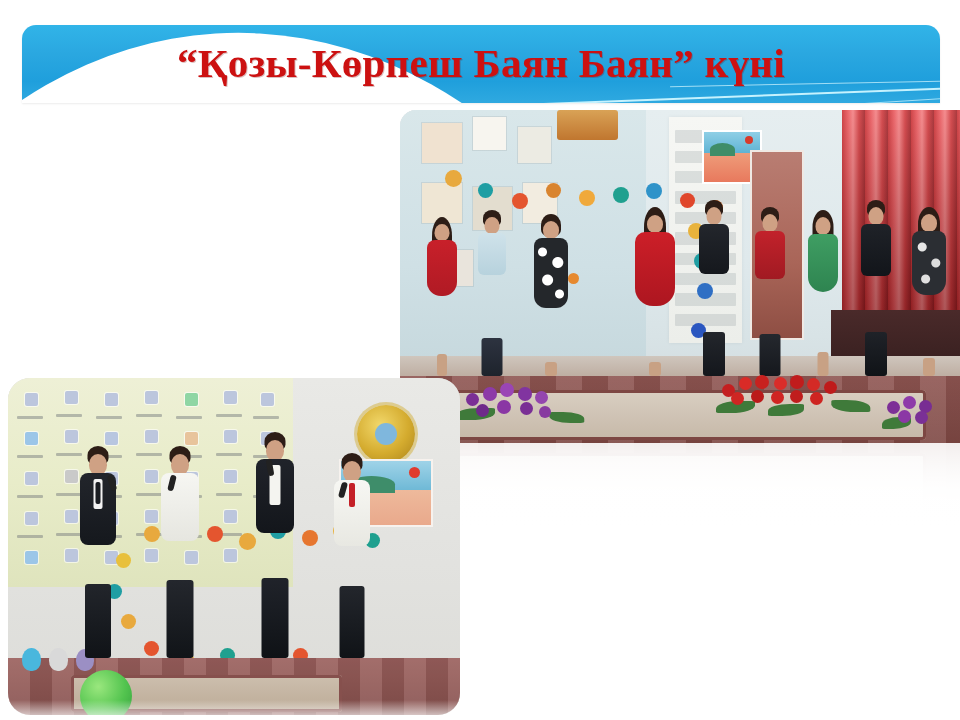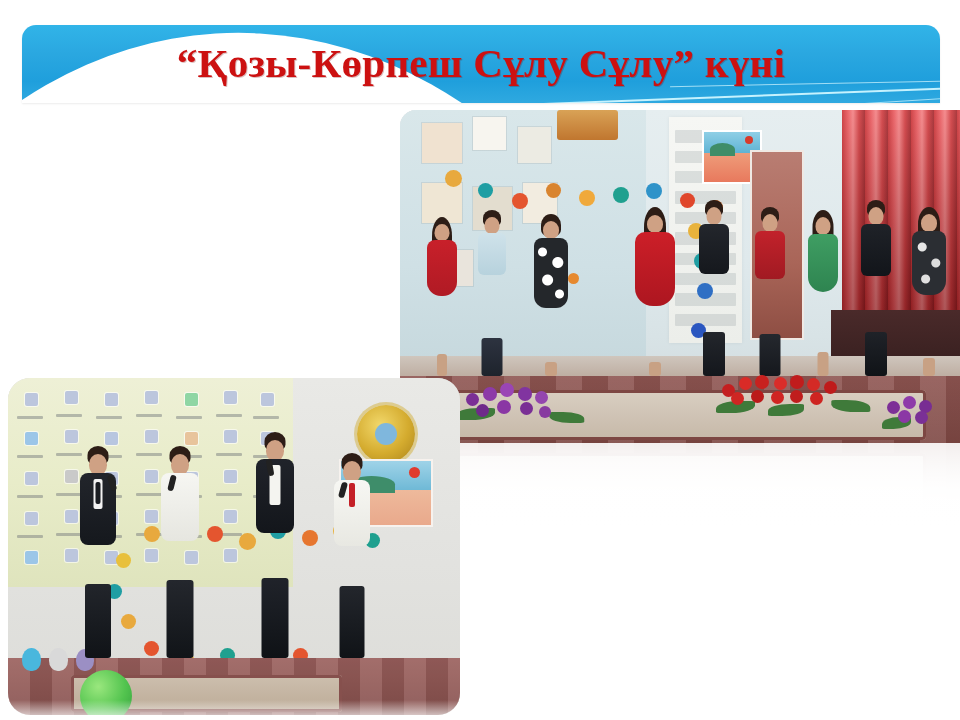--- a/index.html
+++ b/index.html
@@ -186,21 +186,21 @@
 </head>
 <body>
 
 <div id="slide">
 
   <div id="title-banner">
     <div id="banner-swoosh"></div>
     <div id="banner-line-a"></div>
     <div id="banner-line-b"></div>
     <div id="banner-line-c"></div>
-    <div id="title-text">“Қозы-Көрпеш Сұлу Сұлу” күні</div>
+    <div id="title-text">“Қозы-Көрпеш Баян Баян” күні</div>
   </div>
 
   <div class="photo" id="photo-top">
     <div class="scene">
       <div class="wall"></div>
       <div id="tp-wall-left"></div>
 
       <div style="position:absolute;left:4%;top:4%;width:7%;height:12%;background:#f0e2d0;box-shadow:0 0 0 1px rgba(0,0,0,.07);"></div>
       <div style="position:absolute;left:13%;top:2%;width:6%;height:10%;background:#f7f5ef;box-shadow:0 0 0 1px rgba(0,0,0,.07);"></div>
       <div style="position:absolute;left:21%;top:5%;width:6%;height:11%;background:#ecebe3;box-shadow:0 0 0 1px rgba(0,0,0,.07);"></div>

